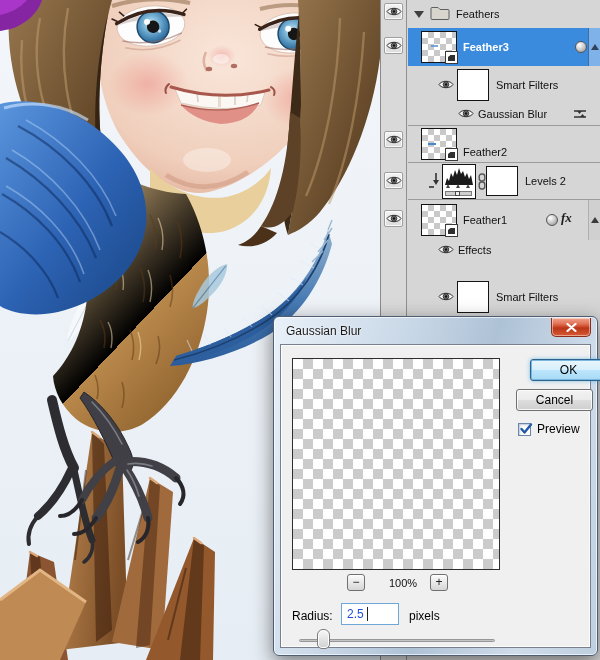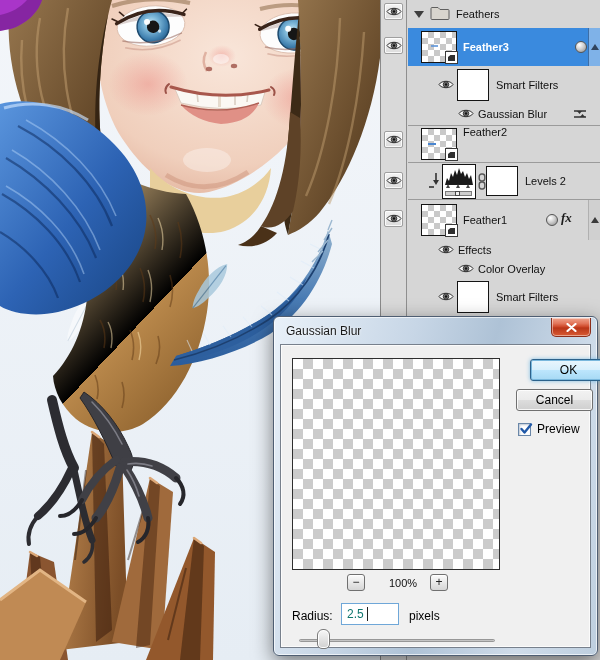--- a/index.html
+++ b/index.html
@@ -76,21 +76,21 @@
   .btn-cancel { top:44px; border:1px solid #707070;
     background:linear-gradient(#f2f2f2,#ebebeb 49%,#dddddd 50%,#cfcfcf);
     box-shadow:inset 0 0 0 1px rgba(255,255,255,.8); }
   .chk { position:absolute; left:237px; top:78px; width:13px; height:13px; background:#fff;
     border:1px solid #6a87a8; box-shadow:inset 1px 1px 2px rgba(60,90,130,.35); }
   .chk svg { position:absolute; left:0px; top:-2px; }
   .chk-label { position:absolute; left:256px; top:77px; font-size:12px; }
   .radius-label { position:absolute; left:11px; top:264px; font-size:12px; }
   .radius-wrap { position:absolute; left:60px; top:258px; width:58px; height:22px; }
   .radius-wrap input { width:58px; height:22px; border:1px solid #6fa7d8; background:#fff;
-    font-family:"Liberation Sans", sans-serif; font-size:12px; padding-left:5px; color:#0f766e; outline:none; }
+    font-family:"Liberation Sans", sans-serif; font-size:12px; padding-left:5px; color:#1d4ed8; outline:none; }
   .caret { position:absolute; left:26px; top:4px; width:1px; height:14px; background:#222; }
   .radius-unit { position:absolute; left:128px; top:264px; font-size:12px; }
   .slider-track { position:absolute; left:18px; top:294px; width:196px; height:3px;
     background:#c4c4c4; border:1px solid #979797; border-radius:2px; }
   .slider-thumb { position:absolute; left:36px; top:284px; width:13px; height:20px;
     border:1px solid #7a7a7a; border-radius:6px 6px 5px 5px;
     background:linear-gradient(#f8f8f8,#d0d0d0); box-shadow:inset 0 0 0 1px #fff; }
 </style>
 </head>
 <body>
@@ -373,21 +373,21 @@
           <path d="M8,10 l2.5,-3 l2.5,3 z" fill="#333" transform="translate(0,0)"></path>
         </svg>
     </div>
     <div class="hdiv" style="top:125px"></div>
 
     <div class="row" style="top:126px;height:37px">
       <div class="thumb checker6" style="left:13px;top:2px;width:36px;height:32px">
         <div style="position:absolute;left:6px;top:14px;width:8px;height:2px;background:#4a86d0"></div>
         <span class="so-badge"></span>
       </div>
-      <span class="lname" style="left:55px;top:0">Feather2</span>
+      <span class="lname" style="left:55px;top:20px">Feather2</span>
     </div>
     <div class="hdiv" style="top:162px"></div>
 
     <div class="row" style="top:163px;height:37px">
       <svg style="position:absolute;left:20px;top:9px" width="12" height="18" viewBox="0 0 12 18">
           <path d="M8,1 v7" stroke="#333" stroke-width="1.6" fill="none"></path>
           <path d="M5,8 h6 l-3,5 z" fill="#333"></path>
           <path d="M1,15 h5" stroke="#333" stroke-width="1.6"></path>
         </svg>
       <div class="thumb" style="left:34px;top:1px;width:34px;height:35px">
@@ -424,28 +424,20 @@
 
     <div class="row" style="top:240px;height:20px">
       <svg style="position:absolute;left:30px;top:4px" width="16" height="11" viewBox="0 0 16 11">
           <path d="M1,5.5 C3.5,1.2 12.5,1.2 15,5.5 C12.5,9.8 3.5,9.8 1,5.5 Z" fill="#f4f4f4" stroke="#333"></path>
           <circle cx="8" cy="5.5" r="2.8" fill="#777" stroke="#222" stroke-width="0.8"></circle>
           <circle cx="8" cy="5.5" r="1.2" fill="#111"></circle>
         </svg>
       <span class="lname" style="left:50px;top:4px">Effects</span>
     </div>
 
-    <div class="row" style="top:260px;height:18px">
-      <svg style="position:absolute;left:50px;top:3px" width="16" height="11" viewBox="0 0 16 11">
-          <path d="M1,5.5 C3.5,1.2 12.5,1.2 15,5.5 C12.5,9.8 3.5,9.8 1,5.5 Z" fill="#f4f4f4" stroke="#333"></path>
-          <circle cx="8" cy="5.5" r="2.8" fill="#777" stroke="#222" stroke-width="0.8"></circle>
-          <circle cx="8" cy="5.5" r="1.2" fill="#111"></circle>
-        </svg>
-      <span class="lname" style="left:70px;top:3px">Color Overlay</span>
-    </div>
 
     <div class="row" style="top:278px;height:38px">
       <svg style="position:absolute;left:30px;top:13px" width="16" height="11" viewBox="0 0 16 11">
           <path d="M1,5.5 C3.5,1.2 12.5,1.2 15,5.5 C12.5,9.8 3.5,9.8 1,5.5 Z" fill="#f4f4f4" stroke="#333"></path>
           <circle cx="8" cy="5.5" r="2.8" fill="#777" stroke="#222" stroke-width="0.8"></circle>
           <circle cx="8" cy="5.5" r="1.2" fill="#111"></circle>
         </svg>
       <div class="thumb" style="left:49px;top:3px;width:32px;height:32px"></div>
       <span class="lname" style="left:88px;top:13px">Smart Filters</span>
     </div>

